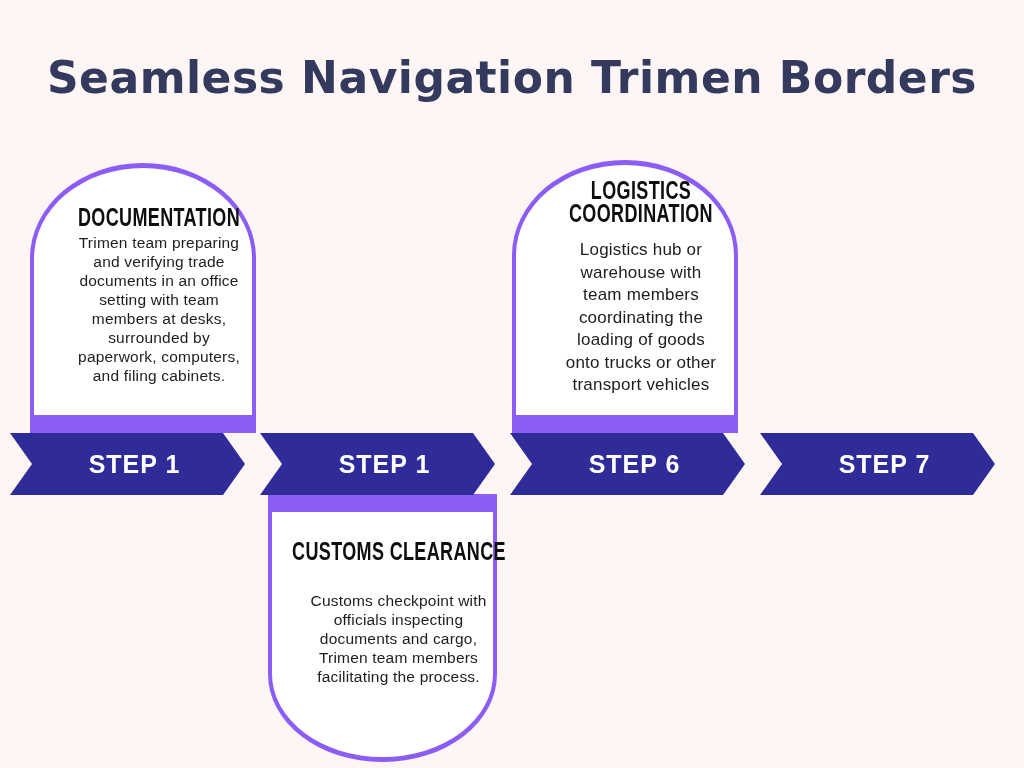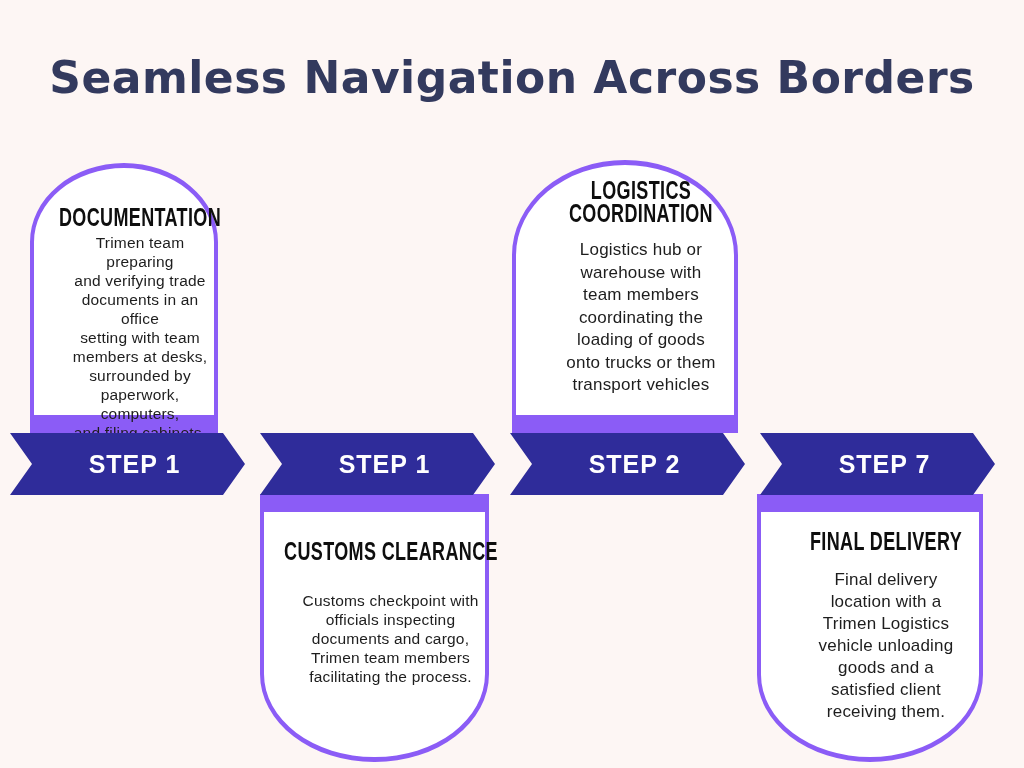--- a/index.html
+++ b/index.html
@@ -35,23 +35,23 @@
     padding-left: 32px;
   }
   .card.above {
     border-width: 5px 4px 18px 4px;
     border-radius: 113px 113px 0 0 / 95px 95px 0 0;
   }
   .card.below {
     border-width: 18px 4px 5px 4px;
     border-radius: 0 0 114px 114px / 0 0 88px 88px;
   }
-  .card-1 { left: 30px;  top: 163px; width: 188px; height: 270px; padding-top: 38px; }
+  .card-1 { left: 30px;  top: 163px; width: 226px; height: 270px; padding-top: 38px; }
   .card-3 { left: 512px; top: 160px; width: 226px; height: 273px; padding-top: 14px; }
-  .card-2 { left: 260px; top: 494px; width: 229px; height: 268px; padding-top: 28px; }
+  .card-2 { left: 268px; top: 494px; width: 229px; height: 268px; padding-top: 28px; }
   .card-4 { left: 757px; top: 494px; width: 226px; height: 268px; padding-top: 18px; }
   .card-heading {
     position: relative;
     left: 50%;
     width: 300px;
     margin-left: -150px;
     text-align: center;
     white-space: pre;
     font-size: 25px;
     line-height: 23px;
@@ -95,21 +95,21 @@
     font-size: 25px;
     font-weight: bold;
     letter-spacing: 1px;
   }
 </style>
 </head>
 <body>
 
 <div class="canvas">
 
-  <h1 class="page-title">Seamless Navigation Across Borders</h1>
+  <h1 class="page-title">Seamless Navigation Trimen Borders</h1>
 
   <div class="card above card-1">
     <div class="card-heading">DOCUMENTATION</div>
     <div class="card-desc">Trimen team preparing
 and verifying trade
 documents in an office
 setting with team
 members at desks,
 surrounded by
 paperwork, computers,
@@ -117,52 +117,42 @@
   </div>
 
   <div class="card above card-3">
     <div class="card-heading">LOGISTICS
 COORDINATION</div>
     <div class="card-desc">Logistics hub or
 warehouse with
 team members
 coordinating the
 loading of goods
-onto trucks or them
+onto trucks or other
 transport vehicles</div>
   </div>
 
   <div class="card below card-2">
     <div class="card-heading">CUSTOMS CLEARANCE</div>
     <div class="card-desc">Customs checkpoint with
 officials inspecting
 documents and cargo,
 Trimen team members
 facilitating the process.</div>
   </div>
 
-  <div class="card below card-4">
-    <div class="card-heading">FINAL DELIVERY</div>
-    <div class="card-desc">Final delivery
-location with a
-Trimen Logistics
-vehicle unloading
-goods and a
-satisfied client
-receiving them.</div>
-  </div>
 
   <div class="banner-row">
     <div class="chevron">
       <span class="chevron-label">STEP 1</span>
     </div>
     <div class="chevron">
       <span class="chevron-label">STEP 1</span>
     </div>
     <div class="chevron">
-      <span class="chevron-label">STEP 2</span>
+      <span class="chevron-label">STEP 6</span>
     </div>
     <div class="chevron">
       <span class="chevron-label">STEP 7</span>
     </div>
   </div>
 
 </div>
 
 </body></html>

